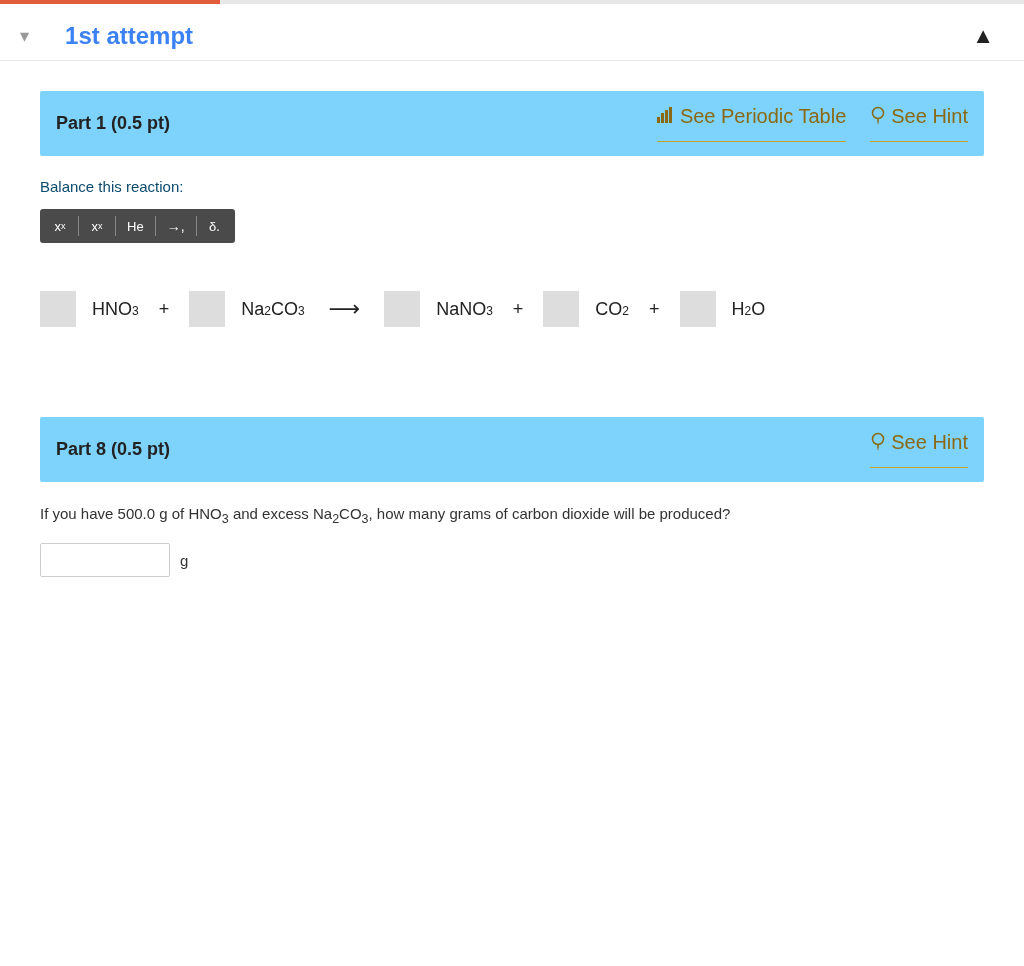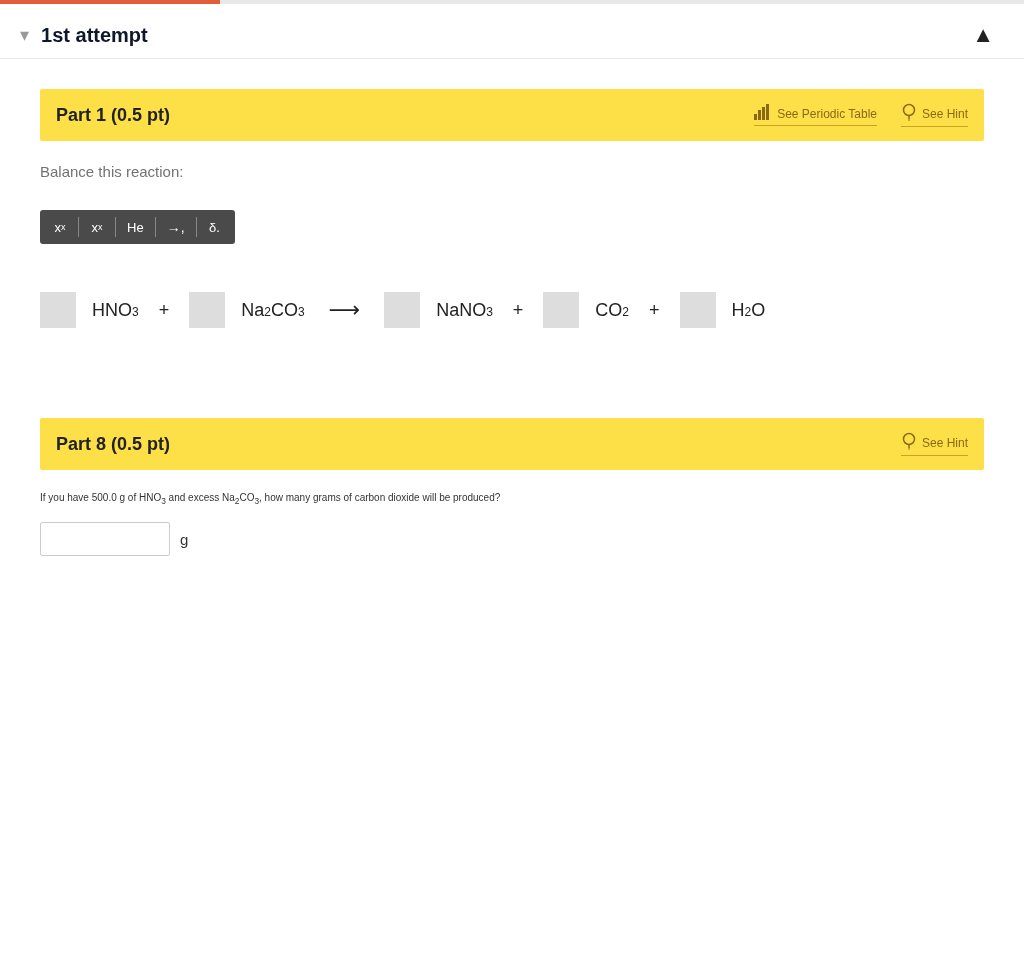--- a/index.html
+++ b/index.html
@@ -33,40 +33,41 @@
       align-items: center;
       gap: 12px;
     }
     .chevron-down {
       color: #999;
       font-size: 18px;
       cursor: pointer;
     }
     .attempt-title {
       font-family: Arial, sans-serif;
-      font-size: 20px;
+      font-size: 24px;
       font-weight: 700;
-      color: #0f172a;
+      color: #3b82f6;
+      margin-left: 24px;
     }
     .collapse-icon {
       font-size: 22px;
       color: #222;
       cursor: pointer;
     }
 
     .content {
       padding: 0 40px 40px 40px;
     }
 
     
     .part-section {
       margin-top: 30px;
     }
     .part-header {
-      background: #fde047;
+      background: #7dd3fc;
       padding: 14px 16px;
       display: flex;
       align-items: center;
       justify-content: space-between;
       border-radius: 2px;
     }
     .part-title {
       font-family: Arial, sans-serif;
       font-size: 18px;
       font-weight: 700;
@@ -76,37 +77,37 @@
       display: flex;
       align-items: center;
       gap: 24px;
     }
     .tool-link {
       display: flex;
       align-items: center;
       gap: 5px;
       color: #8b6914;
       font-family: Arial, sans-serif;
-      font-size: 12px;
+      font-size: 20px;
       cursor: pointer;
       text-decoration: none;
       border-bottom: 1.5px solid #c9a227;
-      padding-bottom: 1px;
+      padding-bottom: 13px;
     }
     .tool-icon {
       font-size: 16px;
     }
 
     
     .instruction {
       font-family: Arial, sans-serif;
       font-size: 15px;
-      color: #737373;
+      color: #0c4a6e;
       margin-top: 22px;
-      margin-bottom: 30px;
+      margin-bottom: 14px;
     }
 
     
     .chem-toolbar {
       display: inline-flex;
       align-items: center;
       background: #4a4a4a;
       border-radius: 3px;
       padding: 4px 6px;
       gap: 2px;
@@ -188,21 +189,21 @@
       font-size: 22px;
       color: #222;
       padding: 0 8px;
       display: flex;
       align-items: center;
     }
 
     
     .part2-text {
       font-family: Arial, sans-serif;
-      font-size: 10px;
+      font-size: 15px;
       color: #333;
       margin-top: 20px;
       line-height: 1.6;
     }
     .answer-row {
       display: flex;
       align-items: center;
       gap: 10px;
       margin-top: 14px;
     }

